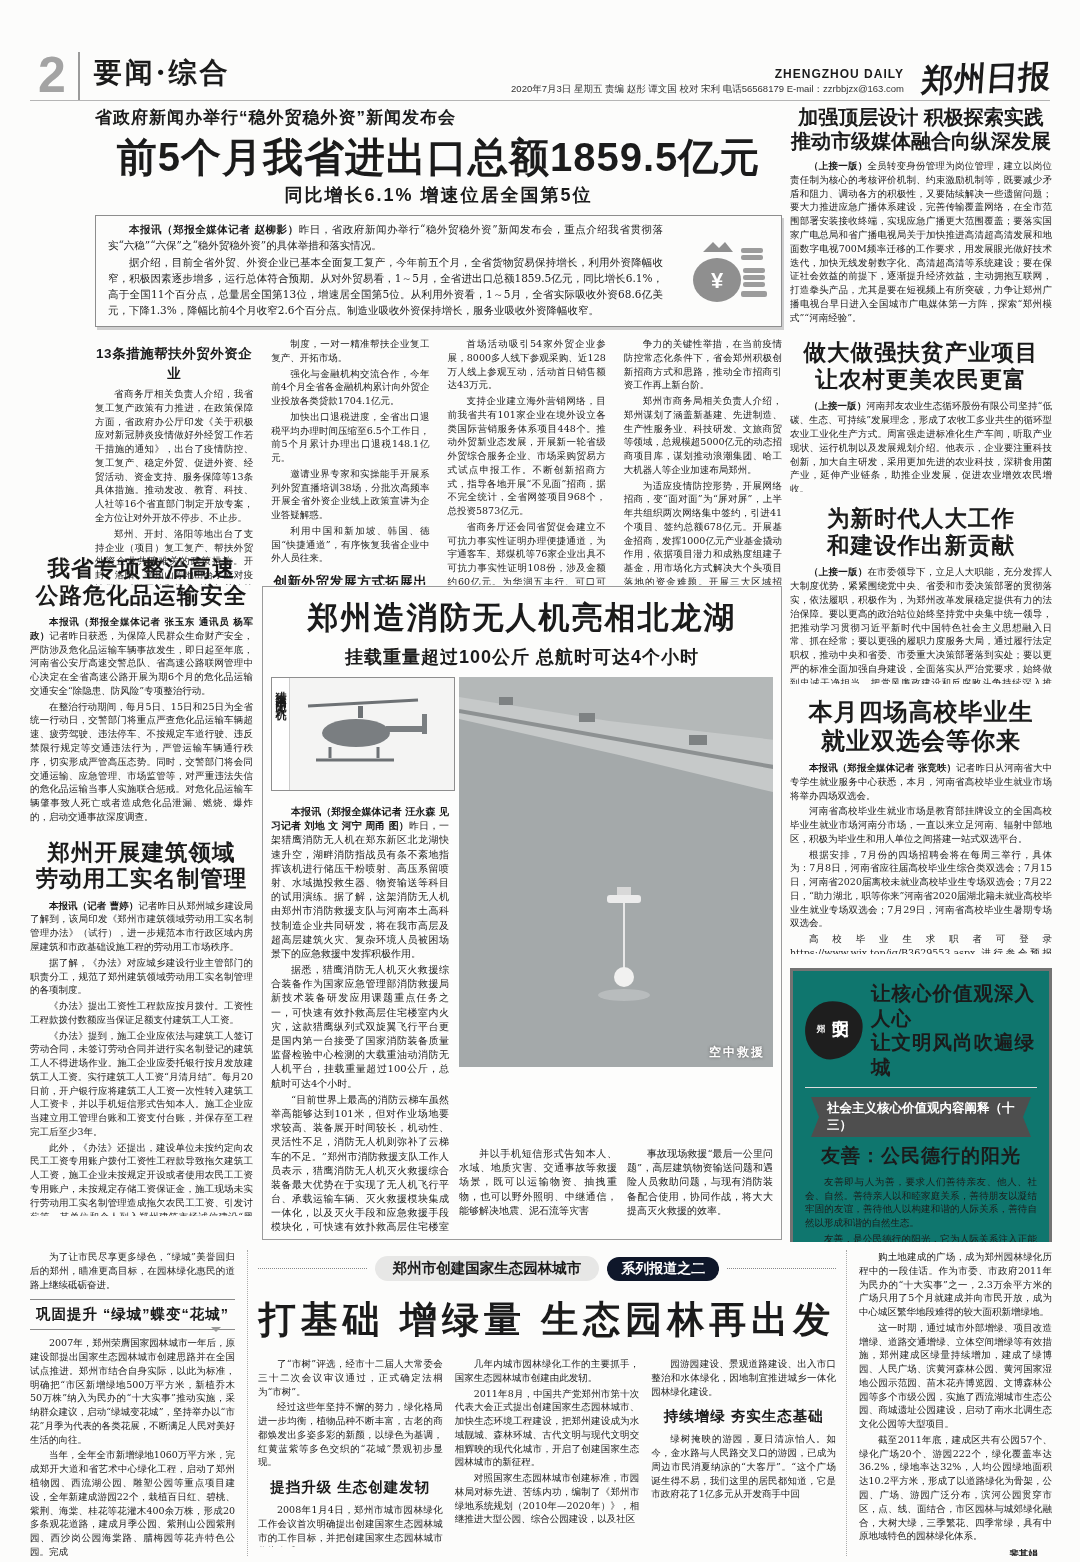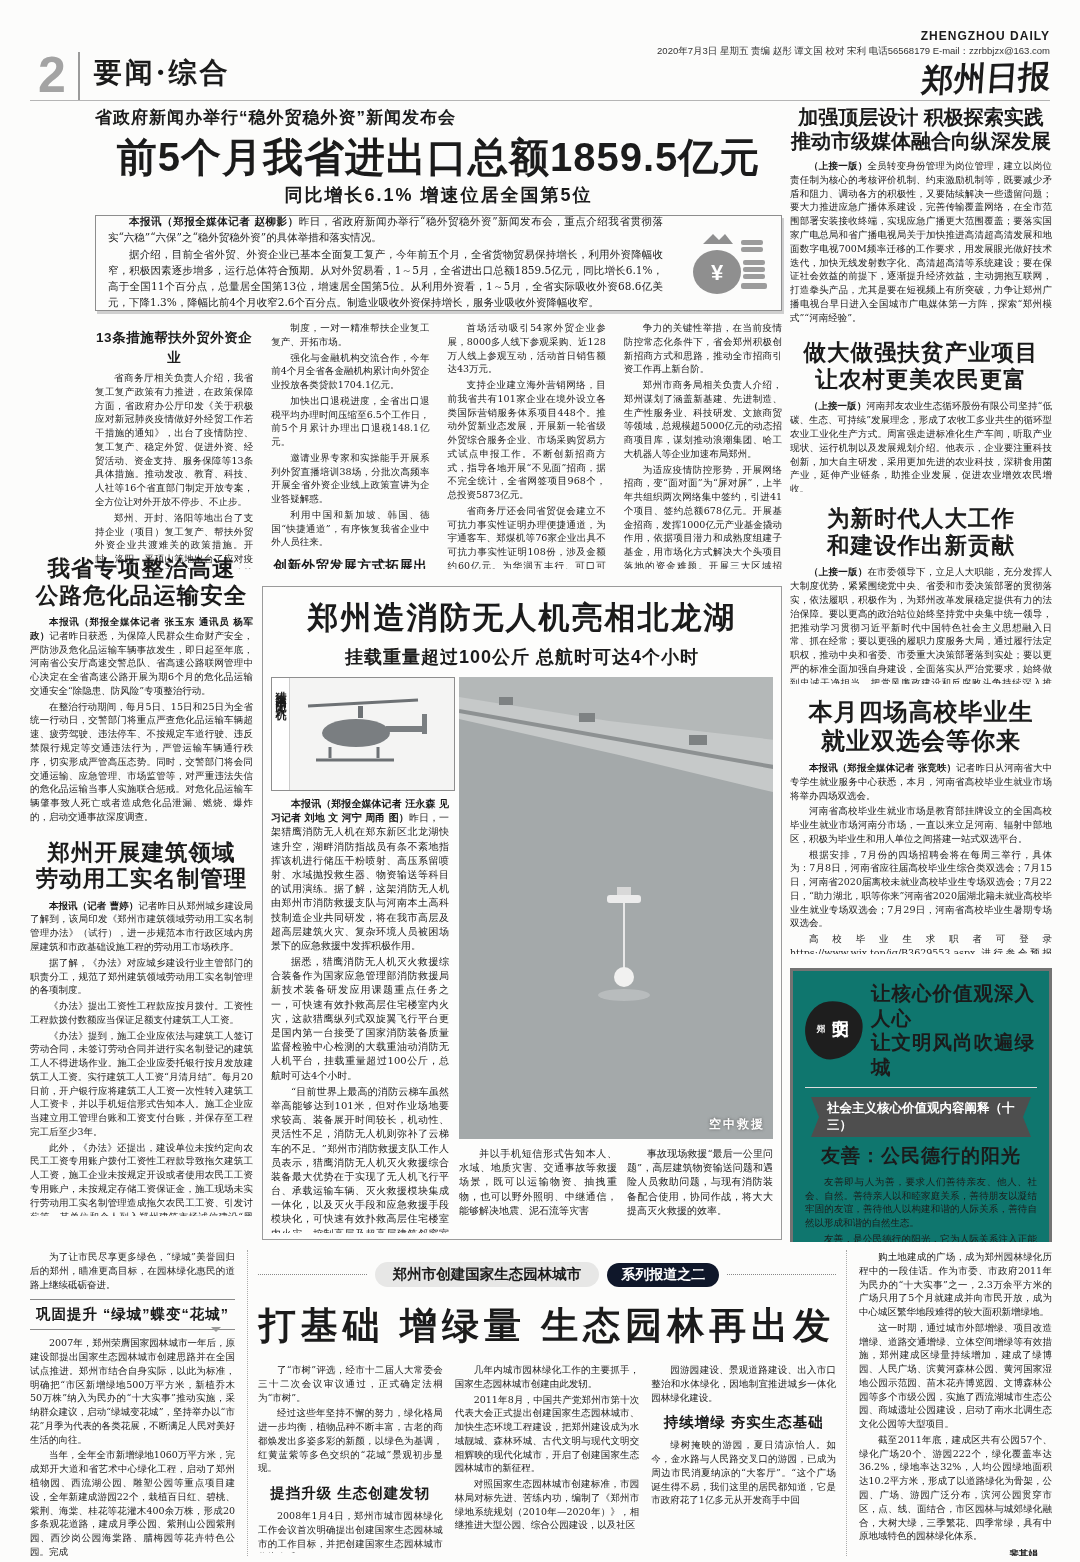--- a/index.html
+++ b/index.html
@@ -7,42 +7,42 @@
         color:#1b1b1b;font-family:"DejaVu Serif","Liberation Serif",serif;overflow:hidden;}
   .sans{font-family:"Liberation Sans","DejaVu Sans",sans-serif;}
 
   
   #header{position:absolute;left:30px;top:40px;width:1020px;height:60px;
           border-bottom:1px solid #b5b5b5;display:flex;align-items:flex-end;}
   .pagenum{font-size:50px;font-weight:bold;color:#a3a3a3;line-height:.9;
            font-family:"Liberation Sans",sans-serif;padding:0 12px 2px 8px;}
   .head-div{width:2px;height:48px;background:#9a9a9a;margin-right:14px;}
   .section-title{font-size:28px;font-weight:bold;letter-spacing:3px;padding-bottom:8px;}
-  .head-right{margin-left:auto;display:flex;align-items:flex-end;gap:4px;padding-bottom:4px;flex-direction:column;}
+  .head-right{margin-left:auto;display:flex;align-items:flex-end;gap:18px;padding-bottom:4px;}
   .head-meta{text-align:right;}
   .masthead-en{font-size:12px;font-weight:bold;letter-spacing:1px;}
   .dateline{font-size:9.5px;color:#333;margin-top:2px;}
   .masthead-cn{font-size:32px;font-weight:bold;transform:skew(-6deg) rotate(-2deg);
                display:inline-block;line-height:1;padding-bottom:2px;}
 
   
   .para{margin:0 0 2px;text-indent:2em;text-align:justify;}
   .sub-head{font-family:"Liberation Sans",sans-serif;font-weight:bold;text-align:center;
             font-size:13.5px;margin:7px 0 4px;letter-spacing:.5px;}
   .signature{text-align:right;font-weight:bold;padding-right:1.5em;margin:4px 0 0;}
   .body-sm{font-size:9.5px;line-height:1.45;}
   .body-md{font-size:10px;line-height:1.42;}
 
   
   #lead{position:absolute;left:95px;top:106px;width:687px;height:454px;}
   .kicker{font-size:17px;font-weight:bold;text-align:left;letter-spacing:1px;}
   .headline-xl{font-size:40px;font-weight:bold;text-align:center;letter-spacing:1px;
                margin:6px 0 4px;line-height:1.1;}
   .subhead-lg{font-size:18px;font-weight:bold;text-align:center;letter-spacing:2px;margin-bottom:8px;}
-  .intro-box{border:1px solid #8d8d8d;box-shadow:2px 3px 0 #cfcfcf;padding:8px 12px;
+  .intro-box{border:1px solid #8d8d8d;box-shadow:2px 3px 0 #cfcfcf;padding:16px 12px;
              display:flex;gap:10px;align-items:center;height:78px;overflow:hidden;}
   .intro-text{flex:1;font-size:10.5px;line-height:1.5;}
   .lead-cols{display:flex;gap:18px;height:248px;overflow:hidden;margin-top:10px;}
   .lcol{flex:1;min-width:0;}
 
   
   #left-rail{position:absolute;left:30px;top:556px;width:223px;height:684px;overflow:hidden;}
   .rail-title{font-family:"Liberation Sans",sans-serif;font-weight:bold;text-align:center;
               line-height:1.18;margin-bottom:6px;}
   .t23{font-size:22.5px;letter-spacing:1px;}
@@ -75,34 +75,34 @@
   
   #center-box{position:absolute;left:262px;top:586px;width:520px;height:654px;
               border:1px solid #9a9a9a;padding:10px 8px 8px;box-sizing:border-box;background:#fdfdfc;}
   .drone-headline{font-size:31px;font-weight:bold;text-align:center;letter-spacing:2px;}
   .drone-subhead{font-size:18px;font-weight:bold;text-align:center;margin:6px 0 8px;letter-spacing:1px;}
   .drone-layout{position:relative;height:556px;}
   .inset{position:absolute;left:0;top:0;width:182px;height:112px;border:1px solid #8e8e8e;
          background:#f4f4f3;display:flex;}
   .vlabel{writing-mode:vertical-rl;font-size:11px;font-weight:bold;letter-spacing:3px;
           padding:4px 1px;border-right:1px solid #ccc;background:#fff;}
-  .main-photo{position:absolute;left:188px;top:0;right:0;height:462px;background:#a7abac;overflow:hidden;}
+  .main-photo{position:absolute;left:188px;top:0;right:0;height:390px;background:#a7abac;overflow:hidden;}
   .photo-caption{position:absolute;right:8px;bottom:6px;color:#fff;font-weight:bold;font-size:12px;
                  letter-spacing:2px;text-shadow:0 0 3px #555;}
-  .d-col1{position:absolute;left:0;top:120px;width:178px;bottom:0;overflow:hidden;}
+  .d-col1{position:absolute;left:0;top:128px;width:178px;bottom:0;overflow:hidden;}
   .d-col2{position:absolute;left:188px;top:470px;width:158px;bottom:0;overflow:hidden;}
   .d-col3{position:absolute;left:356px;top:470px;right:0;bottom:0;overflow:hidden;}
 
   
   #bottom{position:absolute;left:30px;top:1250px;width:1022px;height:306px;display:flex;gap:12px;overflow:hidden;}
   .b-col1{width:205px;flex:0 0 205px;overflow:hidden;}
   .b-center{width:578px;flex:0 0 578px;border-left:1px dotted #aaa;border-right:1px dotted #aaa;
             padding:0 10px;overflow:hidden;}
   .b-col5{flex:1;overflow:hidden;}
-  .badge-row{display:flex;align-items:center;gap:8px;margin-top:12px;}
+  .badge-row{display:flex;align-items:center;gap:8px;margin-top:6px;}
   .badge-light{background:#e7e7e6;border-radius:13px;padding:3px 18px;font-weight:bold;
                font-size:14.5px;font-family:"Liberation Sans",sans-serif;white-space:nowrap;}
   .badge-dark{background:#0f172a;color:#fff;border-radius:13px;padding:3px 14px;font-weight:bold;
               font-size:14px;font-family:"Liberation Sans",sans-serif;white-space:nowrap;}
   .bottom-headline{font-size:37px;font-weight:bold;text-align:center;letter-spacing:5px;margin:14px 0 12px;}
   .b-threecols{display:flex;gap:12px;height:190px;overflow:hidden;}
   .b-threecols>div{flex:1;min-width:0;}
   .ruled-head{font-family:"Liberation Sans",sans-serif;font-weight:bold;font-size:14.5px;text-align:center;
               border-top:1px solid #8a8a8a;border-bottom:1px solid #8a8a8a;padding:4px 0;margin:8px 0 6px;
               position:relative;letter-spacing:1px;}

